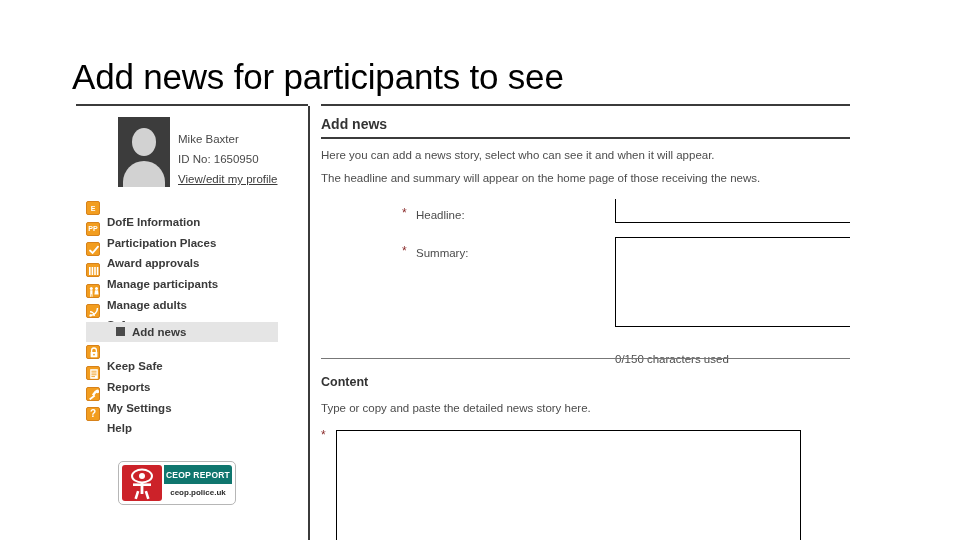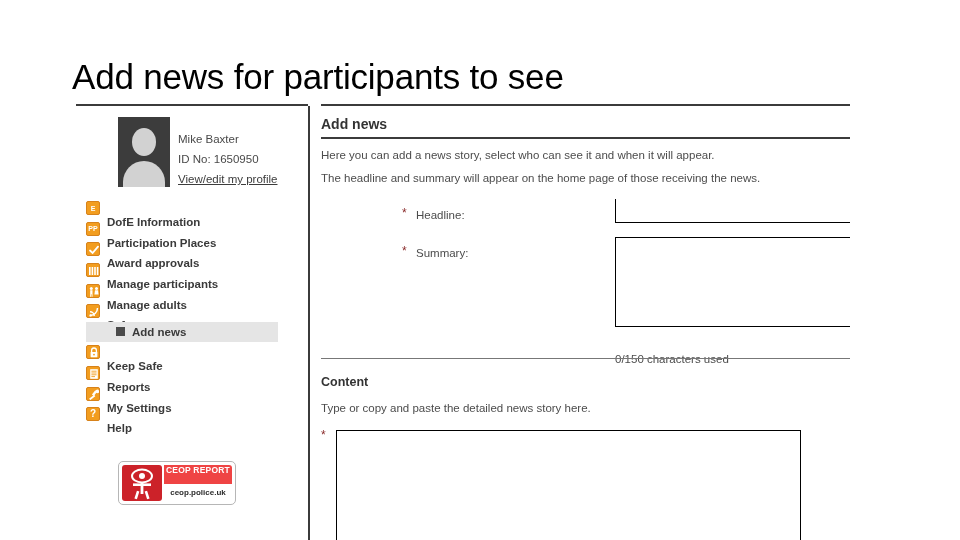--- a/index.html
+++ b/index.html
@@ -227,24 +227,24 @@
     height: 36px;
     background: #cc2229;
     border-radius: 3px;
   }
   #ceop-blue {
     position: absolute;
     left: 45px;
     top: 3px;
     width: 68px;
     height: 19px;
-    background: #ef4444;
+    background: #0f766e;
     border-radius: 0 3px 0 0;
     display: flex;
-    align-items: flex-start;
+    align-items: center;
     justify-content: center;
   }
   #ceop-blue span {
     color: #ffffff;
     font-size: 8.5px;
     font-weight: bold;
     letter-spacing: 0.2px;
     font-family: "Liberation Sans", sans-serif;
   }
   #ceop-url {

